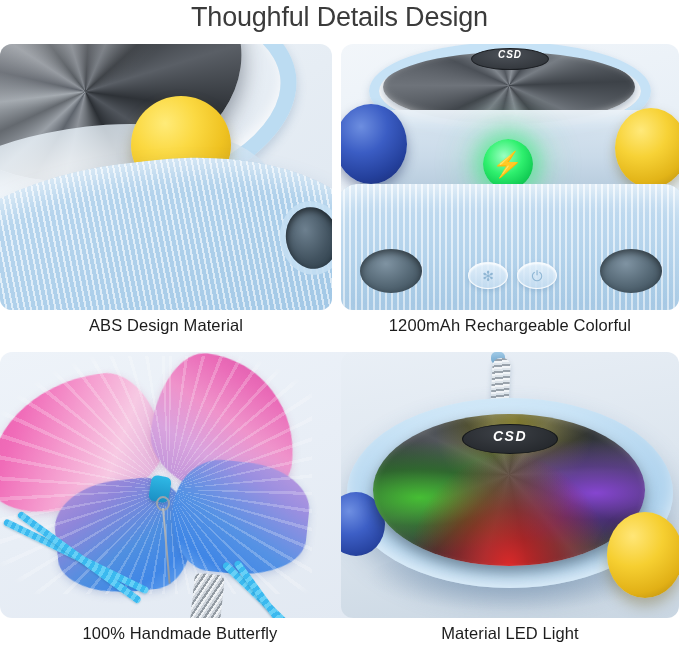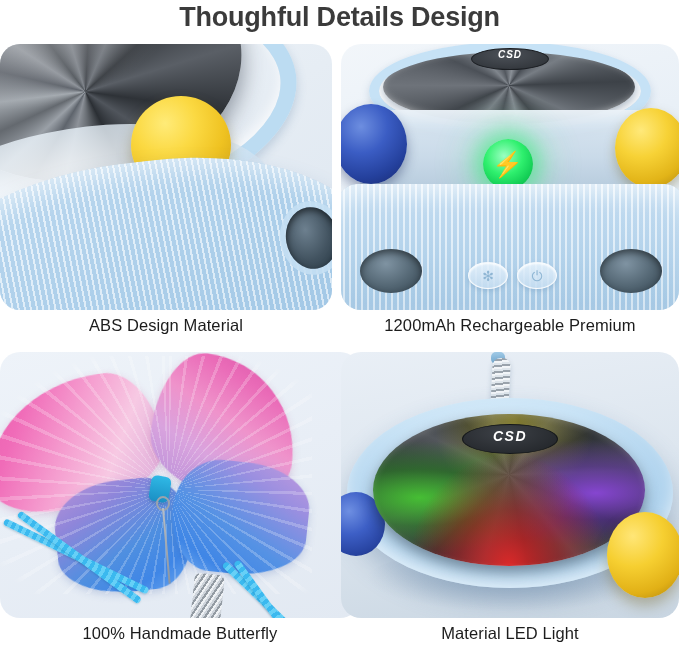--- a/index.html
+++ b/index.html
@@ -8,37 +8,37 @@
     background:#ffffff;
     font-family:"Liberation Sans", sans-serif;
     overflow:hidden;
   }
   .page { position:relative; width:679px; height:662px; background:#fff; }
 
   
   .title {
     position:absolute; left:0; top:2px; width:679px;
     text-align:center;
-    font-size:27px; font-weight:bold; letter-spacing:-0.2px;
+    font-size:27px; font-weight:normal; letter-spacing:-0.2px;
     color:#3b3b3b;
   }
 
   
   .grid {
     position:absolute; left:0; top:44px; width:679px; height:618px;
   }
   .cell { position:absolute; }
   .cell.c1 { left:0;   top:0;   width:332px; height:310px; }
   .cell.c2 { left:341px; top:0; width:338px; height:310px; }
   .cell.c3 { left:0;   top:308px; width:360px; height:310px; }
   .cell.c4 { left:341px; top:308px; width:338px; height:310px; }
 
   .photo {
     position:absolute; left:0; top:0; right:0; height:266px;
-    border-radius:20px; overflow:hidden;
+    border-radius:12px; overflow:hidden;
     background:#e9eef4;
   }
   .caption {
     position:absolute; left:0; right:0; top:272px;
     text-align:center; font-size:16.5px; color:#1c1c1c;
     letter-spacing:0.1px;
   }
 
   
   .p1 { background:linear-gradient(150deg,#eef3f8 0%,#e6edf4 45%,#dde6f0 100%); }
@@ -354,21 +354,21 @@
         <div class="base"></div>
         <div class="hole2 l"></div>
         <div class="hole2 r"></div>
         <div class="btn light">
           <div class="g">✻</div>
         </div>
         <div class="btn power">
           <div class="g">⏻</div>
         </div>
       </div>
-      <div class="caption">1200mAh Rechargeable Premium</div>
+      <div class="caption">1200mAh Rechargeable Colorful</div>
     </div>
 
     <div class="cell c3">
       <div class="photo p3">
         <div class="wing wUL"></div>
         <div class="wing wUR"></div>
         <div class="wing wLL"></div>
         <div class="wing wLR"></div>
         <div class="veins"></div>
         <div class="body"></div>

